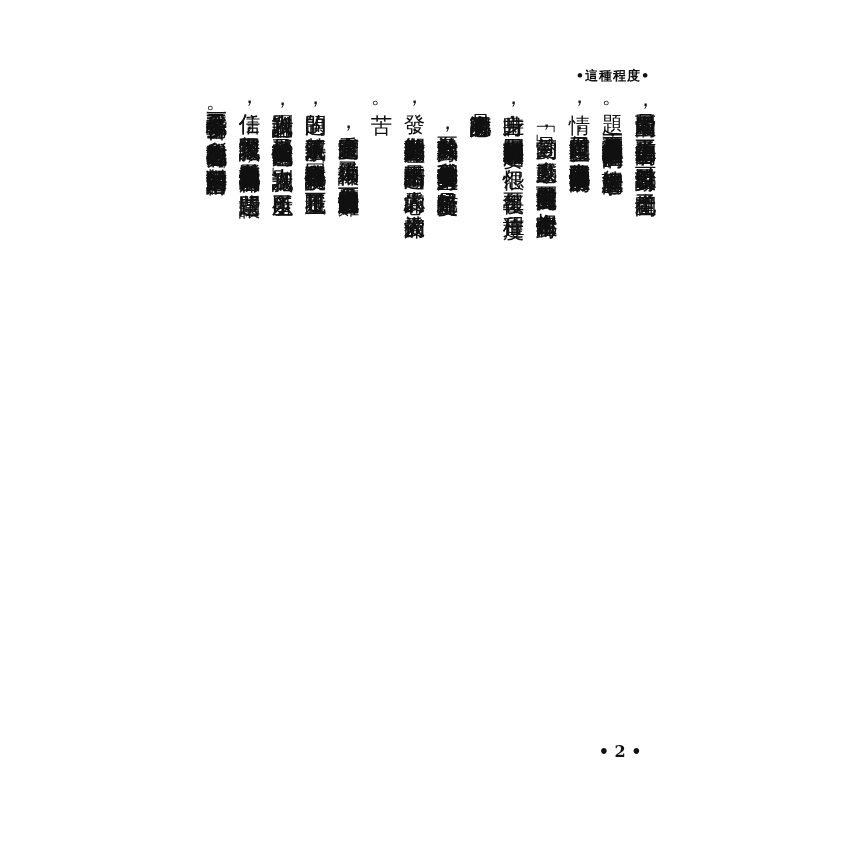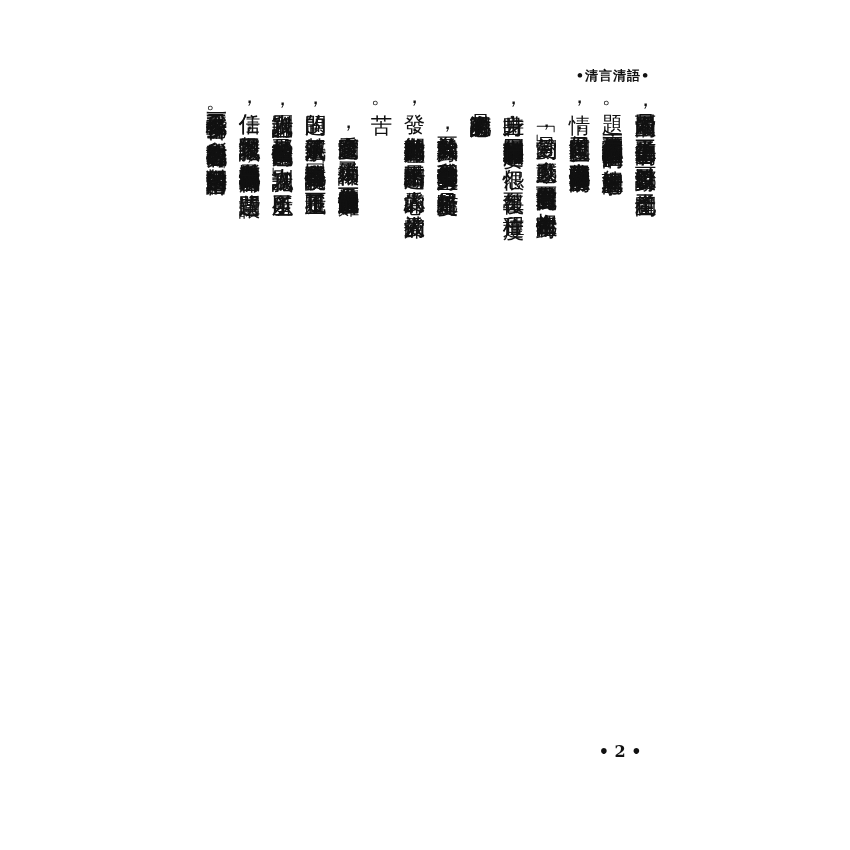--- a/index.html
+++ b/index.html
@@ -53,21 +53,21 @@
       font-size: 16px;
       font-weight: bold;
       text-align: center;
       line-height: 24px;
       white-space: nowrap;
     }
   </style>
 </head>
 <body>
 
-<div class="running-head">•清言清語•</div>
+<div class="running-head">•這種程度•</div>
 
 <div class="text-block">
   <span class="col-line">是因愛而嚴重的，不道德的傷害了第三者的，可以說都愛錯了對象，也就產生了問</span>
   <span class="col-line">題。當然我們要承認愛一個人往往是一種自己控制不住的，無法先理智思考的事</span>
   <span class="col-line">情，但是有了問題以後，牽出來的傷害就不是一個愛字可以治得好的。</span>
   <span class="col-line" style="padding-top:1em">「刻骨」的愛，多麼感動人，然而愛到完全沒有了自己，把全部生命依附在對</span>
   <span class="col-line">方身上時，則很容易因沒得到相等的回報而引起委屈、怨恨，甚至報復。這種程度</span>
   <span class="col-line">是有討論的必要吧！</span>
   <span class="col-line" style="padding-top:1em">至於愛的觀點和方法，我看到的常是發生在父母對子女身上。雖是絕對從愛出</span>
   <span class="col-line">發，卻由於觀點和方法有了偏差，結果一路不斷出問題。愛的人痛心，被愛的人痛</span>

